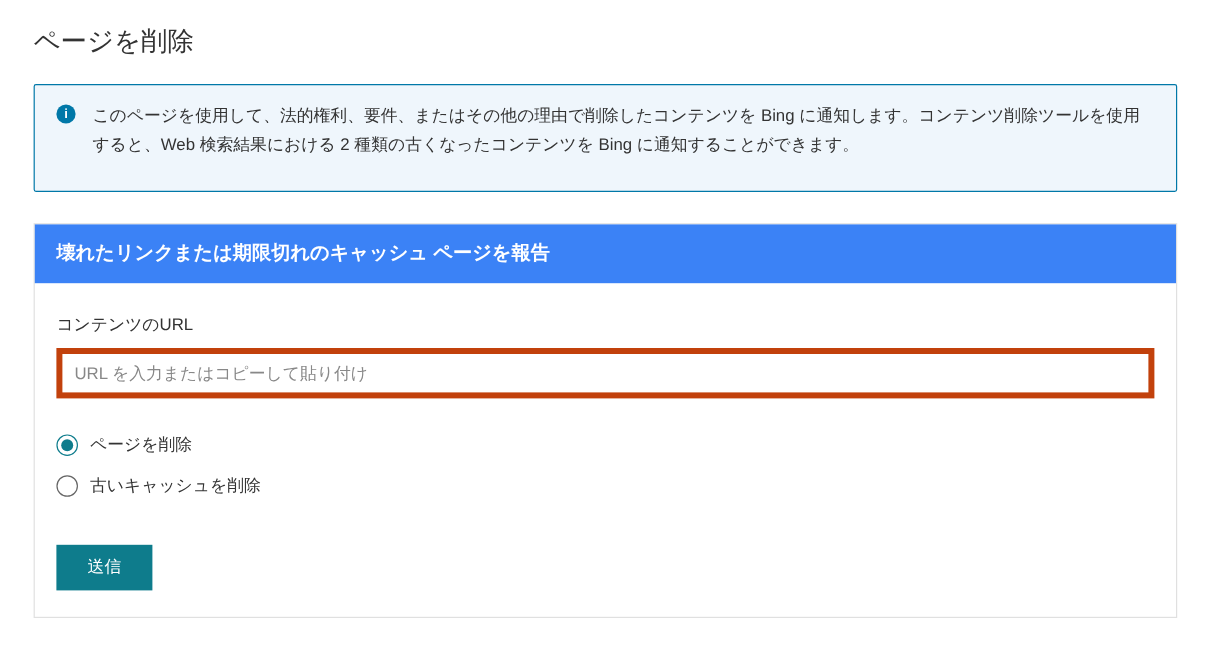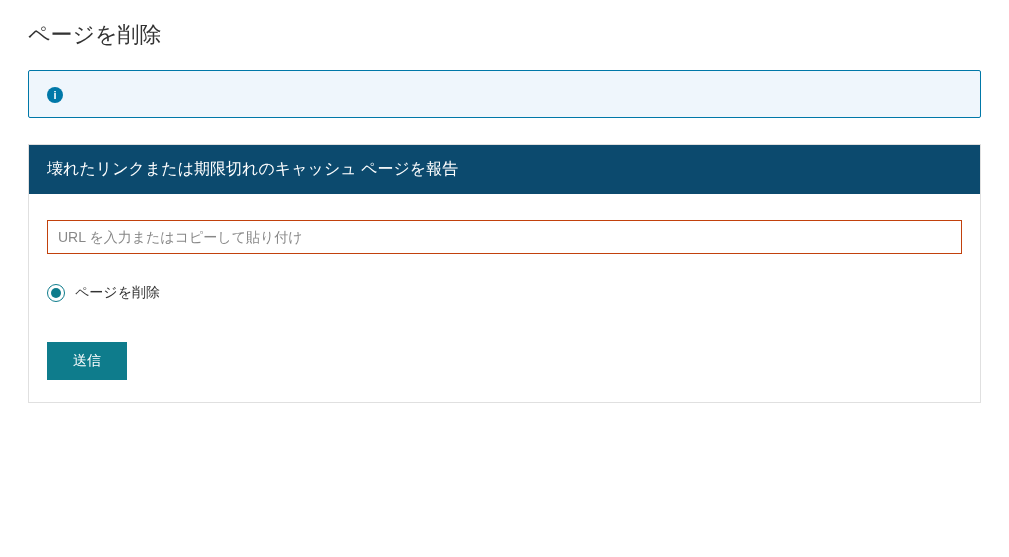--- a/index.html
+++ b/index.html
@@ -52,38 +52,38 @@
     .info-intro {
       margin-bottom: 12px;
     }
     .info-list-item {
       line-height: 1.7;
     }
     .form-card {
       border: 1px solid #e0e0e0;
     }
     .form-header {
-      background: #0c4a6e;
+      background: #3b82f6;
       color: #ffffff;
       padding: 14px 18px;
       font-size: 16px;
-      font-weight: 400;
+      font-weight: 700;
     }
     .form-body {
       padding: 26px 18px 22px 18px;
     }
     .field-label {
       font-size: 14px;
       color: #333333;
       margin-bottom: 10px;
     }
     .text-input {
       width: 100%;
       padding: 8px 10px;
-      border: 1px solid #c2410c;
+      border: 5px solid #c2410c;
       font-size: 14px;
       color: #666666;
       background: #ffffff;
       outline: none;
     }
     .text-input::placeholder {
       color: #888888;
     }
     .radio-group {
       margin-top: 30px;
@@ -133,38 +133,44 @@
     }
   </style>
 </head>
 <body>
 
 <h1 class="page-title">ページを削除</h1>
 
 <div class="info-panel">
   <div class="info-icon">i</div>
   <div class="info-body">
+    <div class="info-intro">このページを使用して、法的権利、要件、またはその他の理由で削除したコンテンツを Bing に通知します。コンテンツ削除ツールを使用すると、Web 検索結果における 2 種類の古くなったコンテンツを Bing に通知することができます。</div>
   </div>
 </div>
 
 <div class="form-card">
   <div class="form-header">壊れたリンクまたは期限切れのキャッシュ ページを報告</div>
   <div class="form-body">
 
+    <div class="field-label">コンテンツのURL</div>
     <input type="text" class="text-input" placeholder="URL を入力またはコピーして貼り付け" style="">
 
     <div class="radio-group">
 
       <div class="radio-option">
         <span class="radio-circle checked">
           <span class="radio-dot"></span>
         </span>
         <span class="radio-label">ページを削除</span>
       </div>
 
+      <div class="radio-option">
+        <span class="radio-circle"></span>
+        <span class="radio-label">古いキャッシュを削除</span>
+      </div>
     </div>
 
     <div class="submit-row">
       <button class="submit-button">送信</button>
     </div>
 
   </div>
 </div>
 
 </body></html>

